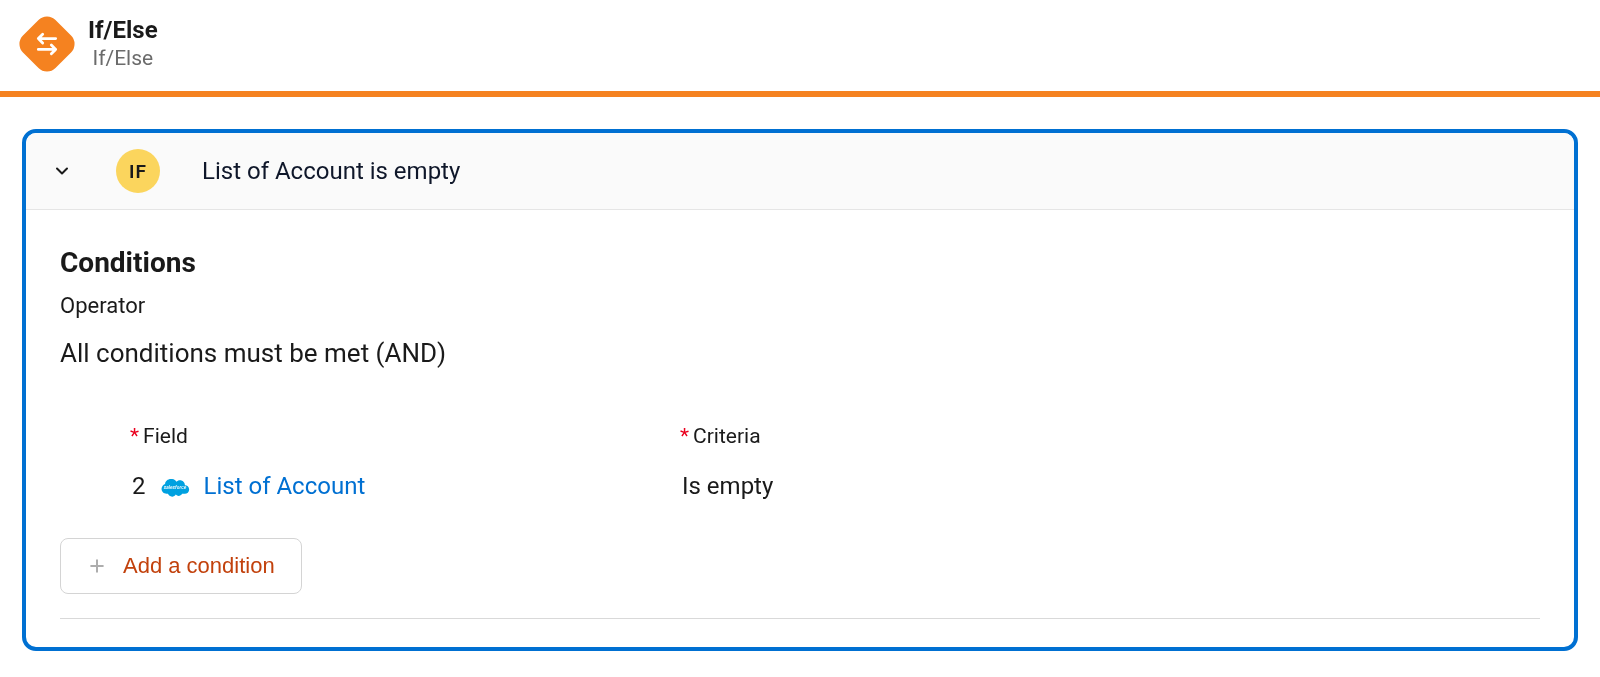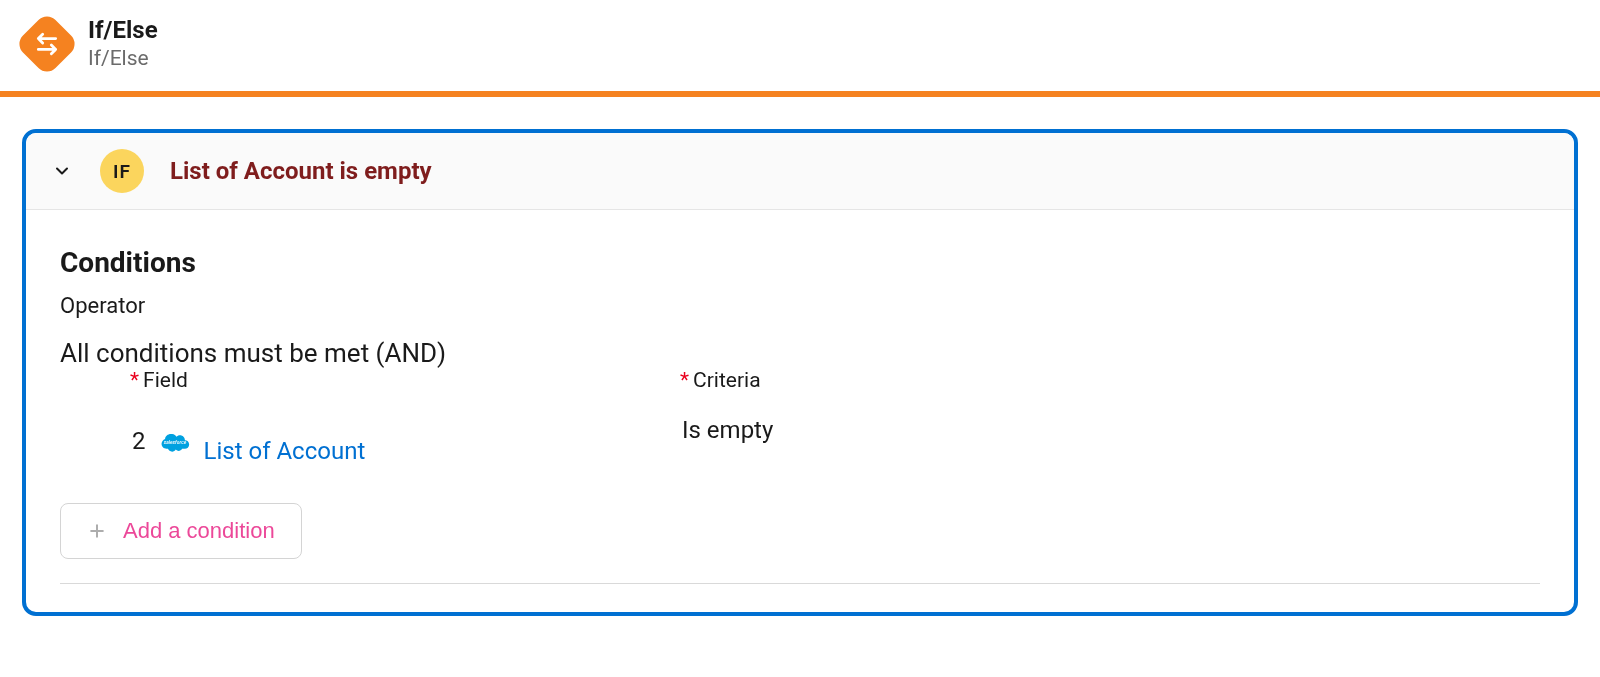--- a/index.html
+++ b/index.html
@@ -7,20 +7,21 @@
       font-family: -apple-system, BlinkMacSystemFont, "Segoe UI", Roboto, Helvetica, Arial, sans-serif;
       background: #fff;
       color: #1a1a1a;
       width: 1600px;
     }
     .header {
       display: flex;
       align-items: center;
       padding: 16px 24px 20px 24px;
       border-bottom: 6px solid #f58220;
+      text-align: center;
     }
     .header-icon {
       width: 46px;
       height: 46px;
       background: #f58220;
       border-radius: 12px;
       transform: rotate(45deg);
       display: flex;
       align-items: center;
       justify-content: center;
@@ -55,20 +56,21 @@
       border-radius: 14px;
       overflow: hidden;
       background: #fff;
     }
     .panel-header {
       display: flex;
       align-items: center;
       padding: 16px 26px;
       background: #fafafa;
       border-bottom: 1px solid #e5e5e5;
+      gap: 16px;
     }
     .chevron {
       width: 20px;
       height: 20px;
       margin-right: 28px;
       cursor: pointer;
       display: flex;
       align-items: center;
       justify-content: center;
     }
@@ -81,42 +83,43 @@
       align-items: center;
       justify-content: center;
       font-size: 19px;
       font-weight: 600;
       color: #1a1a1a;
       letter-spacing: 1px;
       margin-right: 26px;
     }
     .panel-header-title {
       font-size: 24px;
-      font-weight: 700;
-      color: #7f1d1d;
+      font-weight: 400;
+      color: #0f172a;
     }
     .panel-body {
       padding: 36px 34px 28px 34px;
     }
     .section-title {
       font-size: 28px;
       font-weight: 700;
       color: #1a1a1a;
       margin-bottom: 14px;
     }
     .criteria-label {
       font-size: 22px;
       font-weight: 400;
       color: #1a1a1a;
       margin-bottom: 20px;
     }
     .criteria-value {
       font-size: 26px;
       font-weight: 400;
       color: #1a1a1a;
+      margin-bottom: 56px;
     }
     .conditions-row {
       display: flex;
       align-items: flex-start;
       padding-left: 72px;
       margin-bottom: 38px;
     }
     .cond-col-field { width: 550px; }
     .cond-col-operator { width: 260px; }
     .cond-col-value { flex: 1; max-width: 560px; }
@@ -144,21 +147,20 @@
     .sf-icon {
       display: flex;
       align-items: center;
       justify-content: center;
       margin-right: 12px;
     }
     .field-link {
       font-size: 24px;
       color: #0070d2;
       cursor: pointer;
-      margin-top: 21px;
     }
     .operator-value {
       font-size: 24px;
       color: #1a1a1a;
     }
     .value-input {
       width: 100%;
       height: 58px;
       background: #ededed;
       border: none;
@@ -167,21 +169,21 @@
     }
     .add-condition-btn {
       display: inline-flex;
       align-items: center;
       padding: 14px 26px;
       border: 1px solid #d4d4d4;
       border-radius: 8px;
       background: #fff;
       cursor: pointer;
       font-size: 22px;
-      color: #ec4899;
+      color: #c2410c;
     }
     .add-condition-btn .plus {
       margin-right: 16px;
       display: flex;
       align-items: center;
     }
     .panel-footer-hr {
       margin-top: 24px;
       border: none;
       border-top: 1px solid #d9d9d9;

